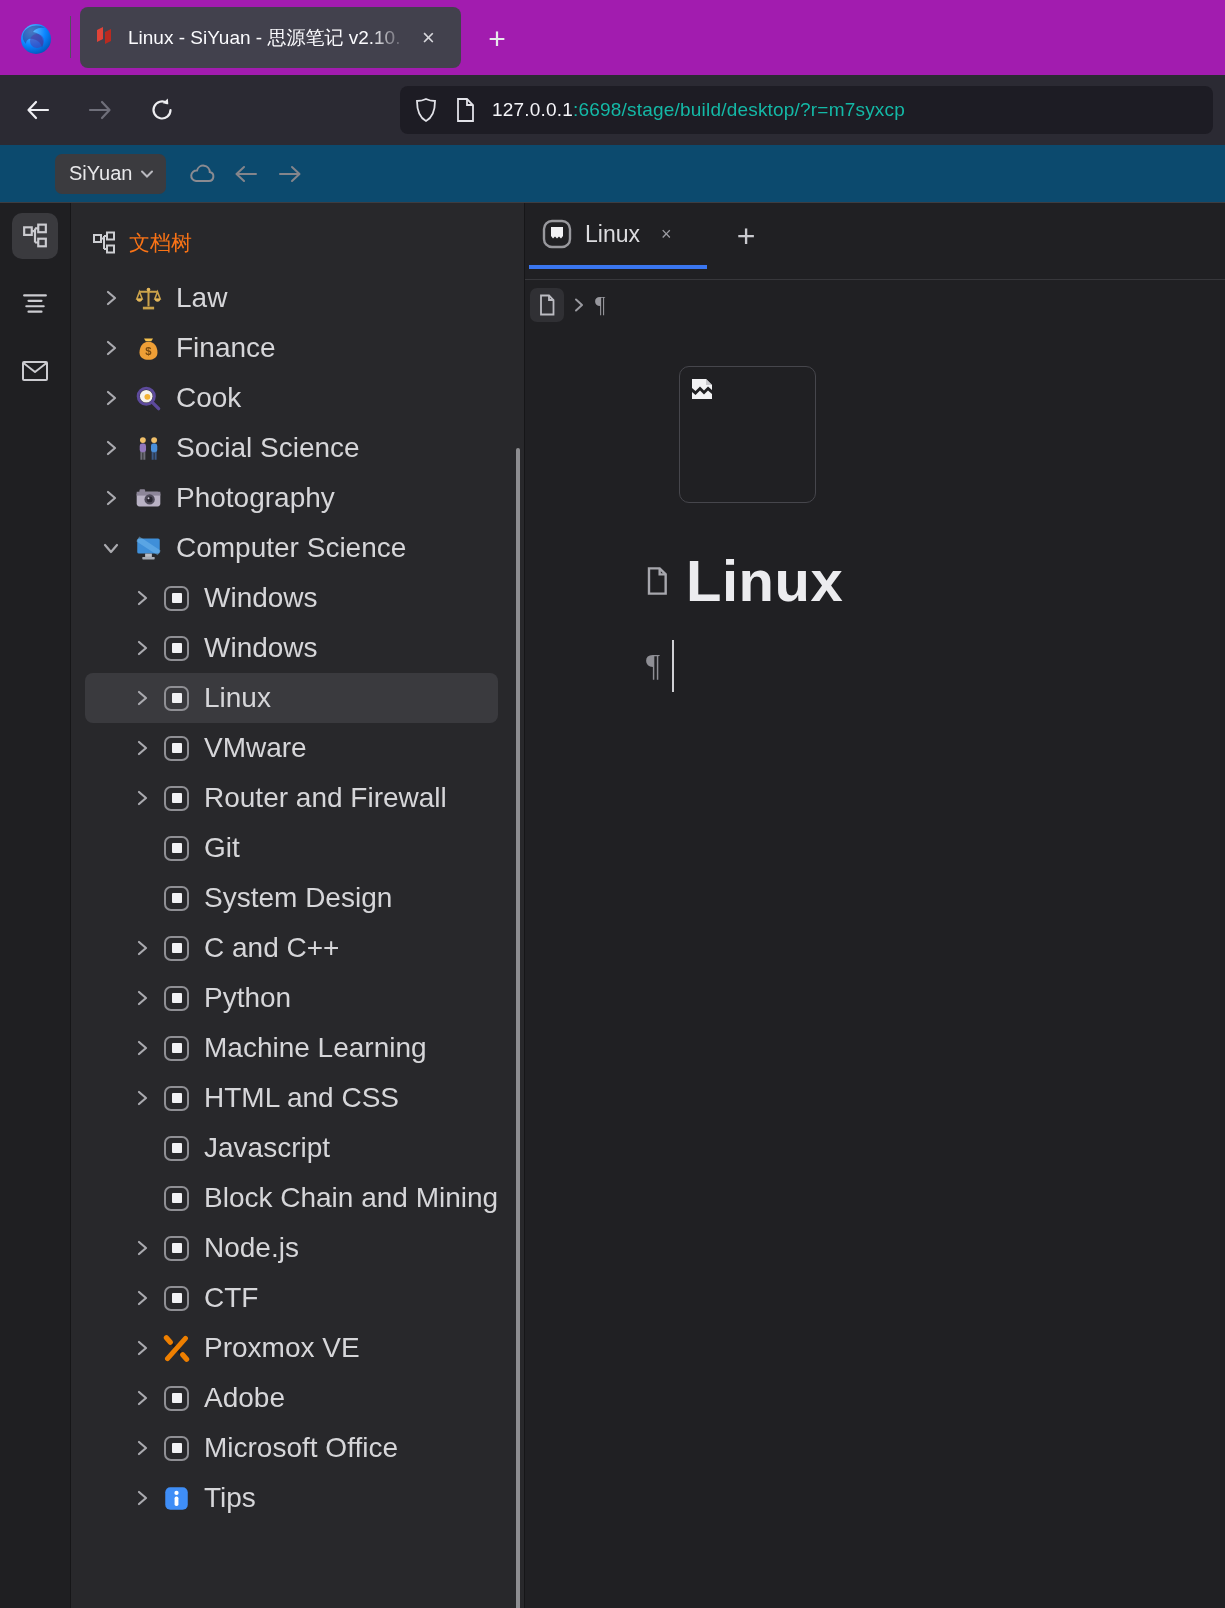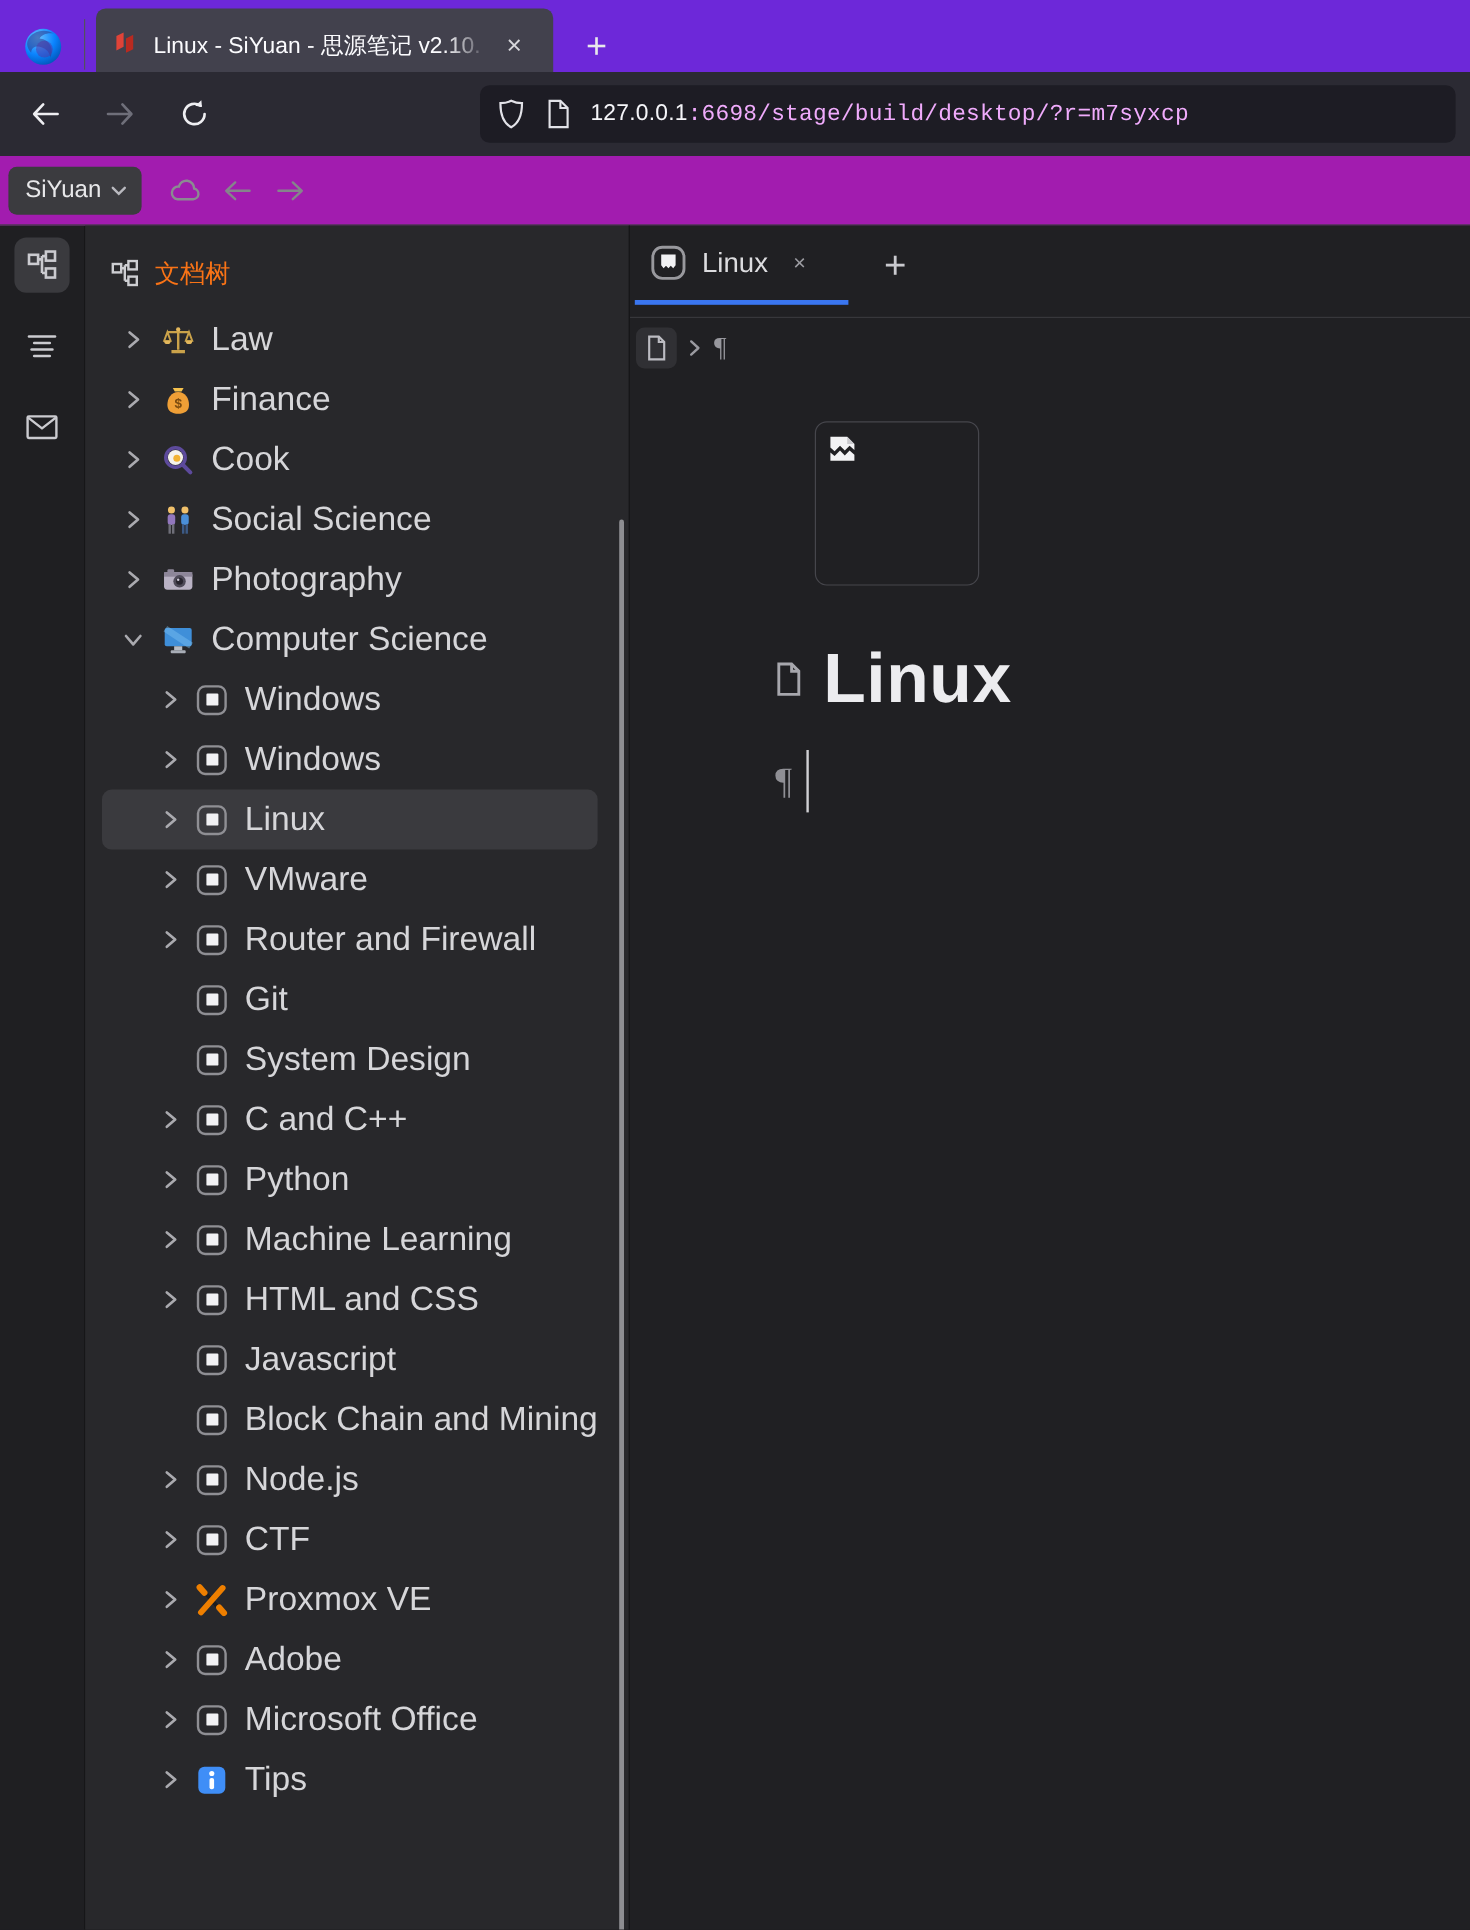--- a/index.html
+++ b/index.html
@@ -1,45 +1,45 @@
 <!DOCTYPE html>
 <html><head>
 <meta charset="utf-8">
 <style>
   * { margin:0; padding:0; box-sizing:border-box; }
   html,body { width:1225px; height:1608px; overflow:hidden; background:#202023;
     font-family:"Liberation Sans","DejaVu Sans",sans-serif; }
   svg { display:block; }
 
   
-  .tabstrip { position:relative; height:60px; background:#6d28d9; }
+  .tabstrip { position:relative; height:75px; background:#a21caf; }
   .ff-view-btn { position:absolute; left:12px; top:14px; width:48px; height:48px;
     display:flex; align-items:center; justify-content:center; }
   .tabstrip-divider { position:absolute; left:70px; top:16px; width:1px; height:42px; background:#52515e; }
   .browser-tab { position:absolute; left:80px; top:7px; width:381px; height:61px; background:#42414d;
     border-radius:8px; display:flex; align-items:center; padding:0 14px; gap:12px; }
   .browser-tab-title { color:#fbfbfe; font-size:19px; white-space:nowrap; overflow:hidden; width:282px;
     -webkit-mask-image:linear-gradient(to right,#000 86%,transparent 99%);
             mask-image:linear-gradient(to right,#000 86%,transparent 99%); }
   .tab-close { color:#d7d7dc; font-size:22px; line-height:1; cursor:default; }
   .newtab-btn { position:absolute; left:478px; top:20px; width:38px; height:38px; border-radius:6px;
     color:#e8e8ec; font-size:30px; font-weight:300; display:flex; align-items:center; justify-content:center; }
 
   .nav-toolbar { position:relative; height:70px; background:#2b2a33; display:flex; align-items:center; }
   .nav-btn { width:40px; height:40px; display:flex; align-items:center; justify-content:center; }
   .nav-btn.back { margin-left:18px; }
   .urlbar { position:absolute; left:400px; top:11px; width:813px; height:48px; background:#1d1c24;
     border-radius:8px; display:flex; align-items:center; padding:0 14px; gap:16px; }
   .url-text { font-size:19px; letter-spacing:.2px; white-space:nowrap; }
   .url-host { color:#f5f5f9; }
-  .url-rest { color:#f0abfc;font-family:Liberation Mono, monospace; }
+  .url-rest { color:#14b8a6; }
 
   
-  .app-toolbar { position:relative; height:58px; background:#a21caf; border-bottom:1px solid #3d3d41;
-    display:flex; align-items:center; }
+  .app-toolbar { position:relative; height:58px; background:#0c4a6e; border-bottom:1px solid #3d3d41;
+    display:flex; align-items:center;padding-left:48px; }
   .workspace-btn { margin-left:7px; height:40px; padding:0 12px 0 14px; background:#3b3b3f; border-radius:7px;
     display:flex; align-items:center; gap:8px; color:#e8e8ea; font-size:20px; }
   .app-icon-btn { width:44px; height:44px; display:flex; align-items:center; justify-content:center; }
   .app-icon-btn.cloud { margin-left:14px; }
 
   
   .main { display:flex; height:1474px; }
   .dock { width:71px; background:#1f1f22; border-right:1px solid #161618; padding-top:10px;
     display:flex; flex-direction:column; align-items:center; }
   .dock-btn { width:46px; height:46px; border-radius:10px; display:flex; align-items:center; justify-content:center; margin-bottom:18px; }

